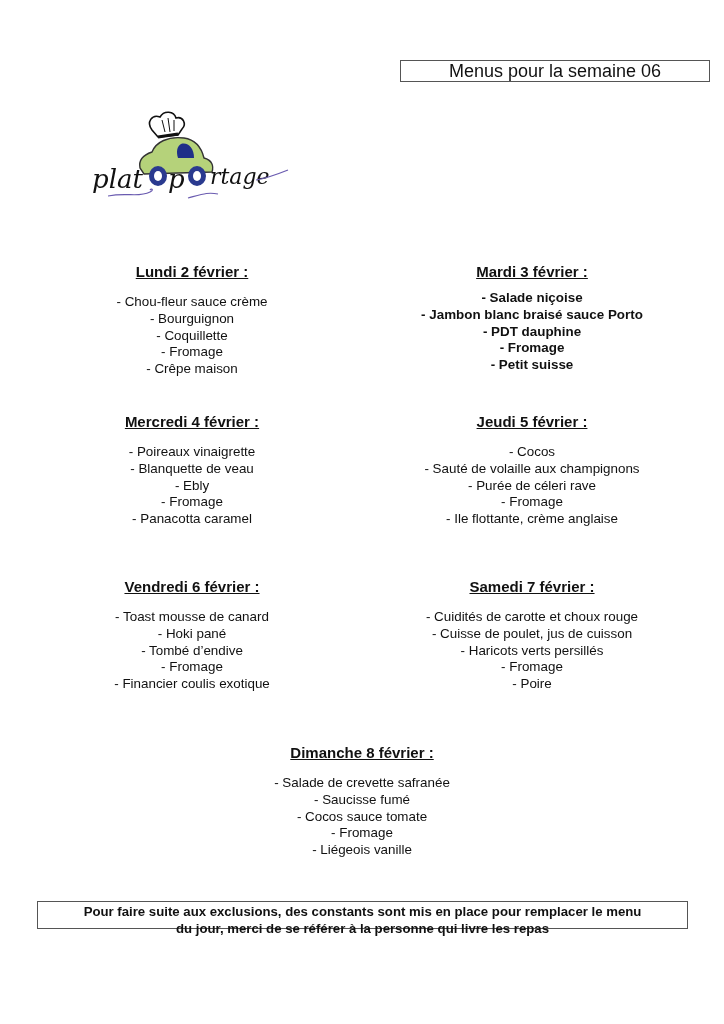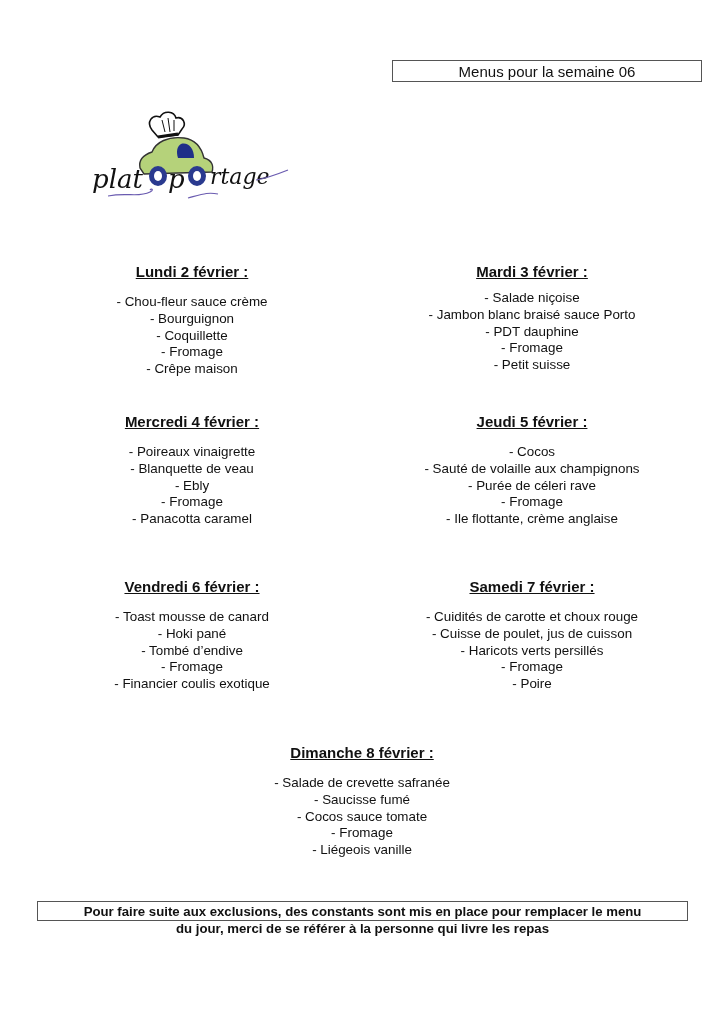--- a/index.html
+++ b/index.html
@@ -1,26 +1,26 @@
 <!DOCTYPE html>
 <html><head>
   <meta charset="utf-8">
   <style>
     html, body { margin: 0; padding: 0; background: #ffffff; }
     body { width: 724px; height: 1024px; position: relative; overflow: hidden; font-family: "Liberation Sans", sans-serif; color: #111; }
-    .title-box { position: absolute; left: 392px; top: 60px; width: 310px; height: 22px; border: 1px solid #555; box-sizing: border-box; text-align: center; font-size: 15px; line-height: 21px; }
+    .title-box { position: absolute; left: 400px; top: 60px; width: 310px; height: 22px; border: 1px solid #555; box-sizing: border-box; text-align: center; font-size: 18px; line-height: 21px; }
     .logo { position: absolute; left: 88px; top: 108px; width: 210px; height: 95px; text-decoration: underline; }
     .day { position: absolute; text-align: center; }
     .day h2 { margin: 9px; font-size: 15px; font-weight: bold; text-decoration: underline; line-height: 18px; }
     .day ul { list-style: none; margin: 13px 0 0 0; padding: 0; font-size: 13.4px; line-height: 16.8px; }
     .day li { white-space: nowrap; }
     .col-left { left: 52px; width: 280px; }
     .col-right { left: 392px; width: 280px; }
     .col-center { left: 222px; width: 280px; }
-    .note { position: absolute; left: 37px; top: 901px; width: 651px; height: 20px; border: 1px solid #555; box-sizing: border-box; text-align: center; font-weight: bold; font-size: 13.2px; line-height: 17px; padding-top: 1px; }
+    .note { position: absolute; left: 37px; top: 901px; width: 651px; height: 28px; border: 1px solid #555; box-sizing: border-box; text-align: center; font-weight: bold; font-size: 13.2px; line-height: 17px; padding-top: 1px; }
   </style>
 </head>
 <body>
 
 <div class="title-box">Menus pour la semaine 06</div>
 
 <div class="logo">
   <svg width="210" height="95" viewBox="0 0 210 95">
 
     <path d="M64 22 C58 14 64 6 72 9 C76 2 86 3 88 10 C95 8 99 16 94 21 L90 27 L70 29 Z" fill="#fff" stroke="#111" stroke-width="1.6"></path>
@@ -51,21 +51,21 @@
     <li>- Chou-fleur sauce crème</li>
     <li>- Bourguignon</li>
     <li>- Coquillette</li>
     <li>- Fromage</li>
     <li>- Crêpe maison</li>
   </ul>
 </div>
 
 <div class="day col-right" style="top:254px;">
   <h2>Mardi 3 février :</h2>
-  <ul style="margin-top:2px;">
+  <ul style="margin-top:2px;font-weight:bold;">
     <li>- Salade niçoise</li>
     <li>- Jambon blanc braisé sauce Porto</li>
     <li>- PDT dauphine</li>
     <li>- Fromage</li>
     <li>- Petit suisse</li>
   </ul>
 </div>
 
 <div class="day col-left" style="top:404px;">
   <h2>Mercredi 4 février :</h2>

